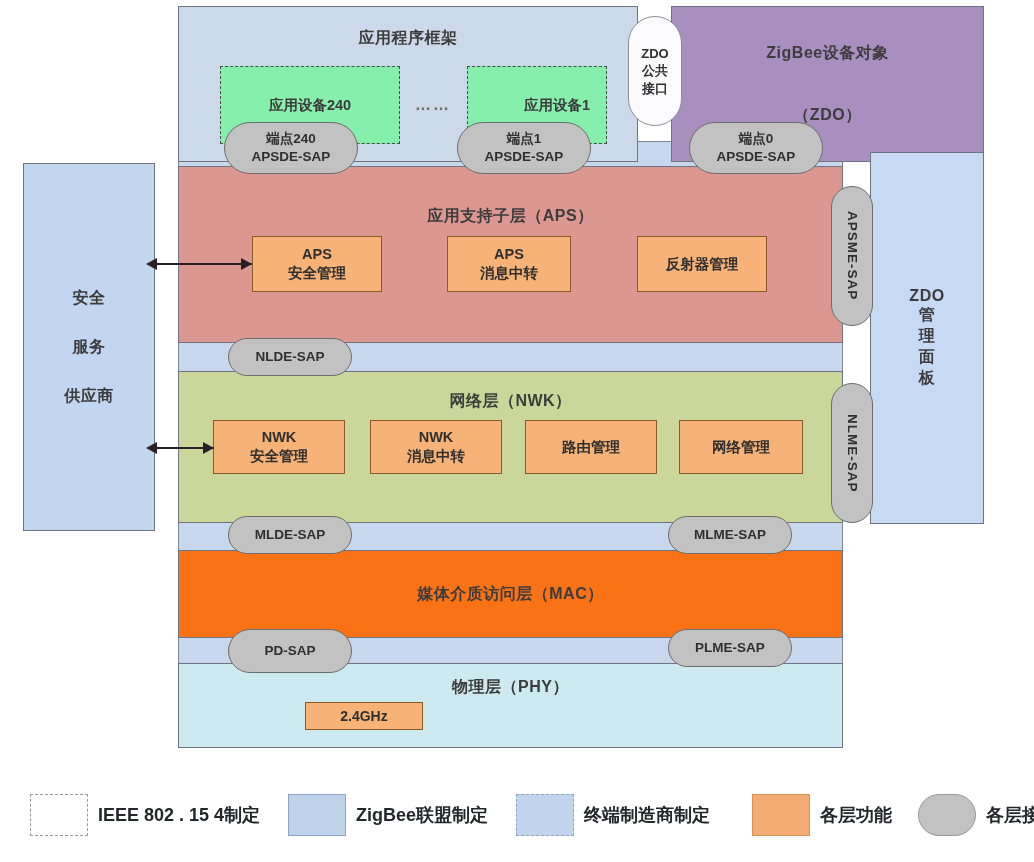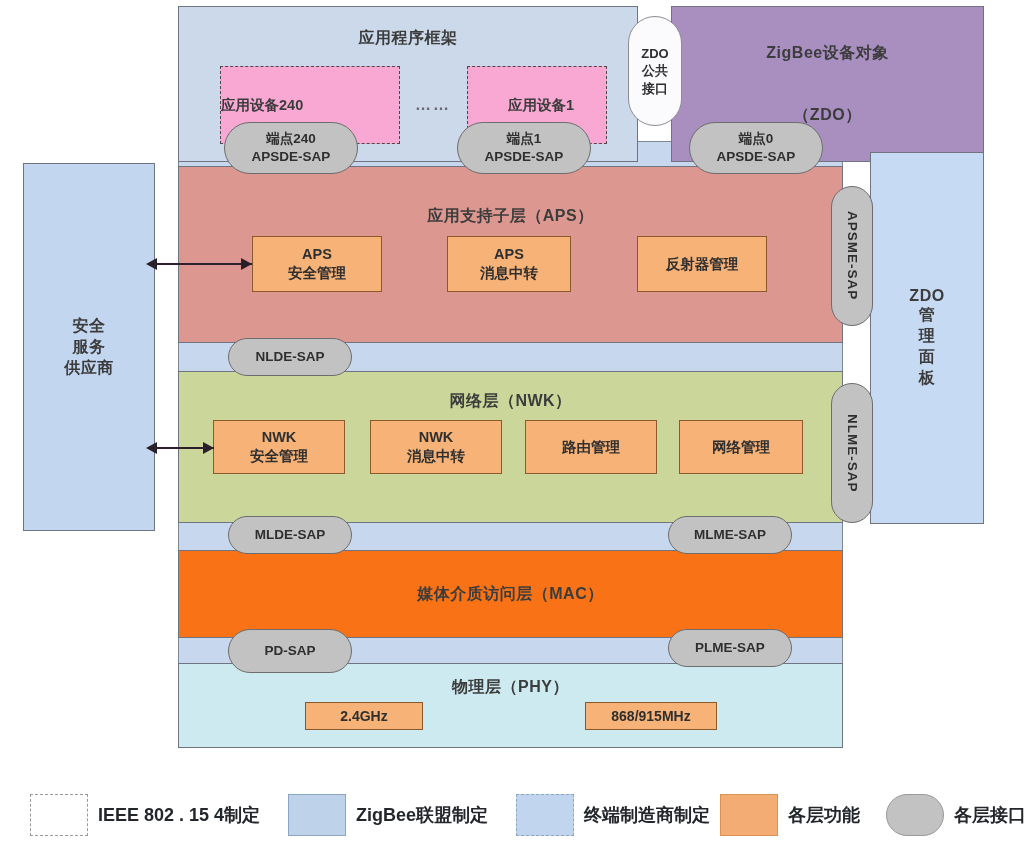--- a/index.html
+++ b/index.html
@@ -30,22 +30,22 @@
   .c-zdo{background:#a98fc0;}
   .c-aps{background:#dd9791;}
   .c-nwk{background:#cbd79a;}
   .c-mac{background:#f97316;}
   .c-phy{background:#cceaf0;}
   .c-secprov{background:#c3d6f0;}
   .c-zdopanel{background:#c7daf3;}
 
   
   .appdev{
-    background:#f9a8d4;border:1.5px dashed #4a4a4a;
-    display:flex;align-items:center;justify-content:flex-start;
+    background:#86efac;border:1.5px dashed #4a4a4a;
+    display:flex;align-items:center;justify-content:center;
     font-size:14.5px;font-weight:600;color:#3c3c3c;
   }
 
   
   .func{
     background:#f7b277;border:1.5px solid #8a5a2b;
     display:flex;align-items:center;justify-content:center;text-align:center;
     font-size:14.5px;font-weight:600;color:#2f2f2f;line-height:1.3;
   }
 
@@ -124,21 +124,21 @@
     <div class="lbl">ZigBee设备对象</div>
     <div class="lbl">（ZDO）</div>
   </div>
 
   <div class="abs whitepill" style="left:628px;top:16px;width:54px;height:110px;flex-direction:column;">
     <span>ZDO</span>
     <span>公共</span>
     <span>接口</span>
   </div>
 
-  <div class="abs block c-secprov" style="left:23px;top:163px;width:132px;height:368px;flex-direction:column;">
+  <div class="abs block c-secprov" style="left:23px;top:163px;width:132px;height:368px;flex-direction:column;gap:28px;">
     <span>安全</span>
     <span>服务</span>
     <span>供应商</span>
   </div>
 
   <div class="abs block c-zdopanel" style="left:870px;top:152px;width:114px;height:372px;flex-direction:column;">
     <span>ZDO</span>
     <span>管</span>
     <span>理</span>
     <span>面</span>
@@ -184,23 +184,20 @@
     <div class="lbl">媒体介质访问层（MAC）</div>
   </div>
 
   <div class="abs block c-phy" style="left:178px;top:663px;width:665px;height:85px;align-items:flex-start;">
     <div class="lbl" style="margin-top:12px;">物理层（PHY）</div>
   </div>
 
   <div class="abs func" style="left:305px;top:702px;width:118px;height:28px;font-size:14px;">
     <span>2.4GHz</span>
   </div>
-  <div class="abs func" style="left:585px;top:702px;width:132px;height:28px;font-size:14px;">
-    <span>868/915MHz</span>
-  </div>
 
   <div class="abs sap" style="left:224px;top:122px;width:134px;height:52px;flex-direction:column;">
     <span>端点240</span>
     <span>APSDE-SAP</span>
   </div>
   <div class="abs sap" style="left:457px;top:122px;width:134px;height:52px;flex-direction:column;">
     <span>端点1</span>
     <span>APSDE-SAP</span>
   </div>
   <div class="abs sap" style="left:689px;top:122px;width:134px;height:52px;flex-direction:column;">
@@ -247,21 +244,21 @@
     <div class="leg-text">IEEE 802 . 15 4制定</div>
   </div>
   <div class="leg-item" style="margin-left:28px;">
     <div class="leg-swatch sw-blue"></div>
     <div class="leg-text">ZigBee联盟制定</div>
   </div>
   <div class="leg-item" style="margin-left:28px;">
     <div class="leg-swatch sw-blue-dashed"></div>
     <div class="leg-text">终端制造商制定</div>
   </div>
-  <div class="leg-item" style="margin-left:10px;">
+  <div class="leg-item" style="margin-left:42px;">
     <div class="leg-swatch sw-orange"></div>
     <div class="leg-text">各层功能</div>
   </div>
   <div class="leg-item" style="margin-left:26px;">
     <div class="leg-swatch sw-pill"></div>
     <div class="leg-text">各层接口</div>
   </div>
 </div>
 
 </body></html>

